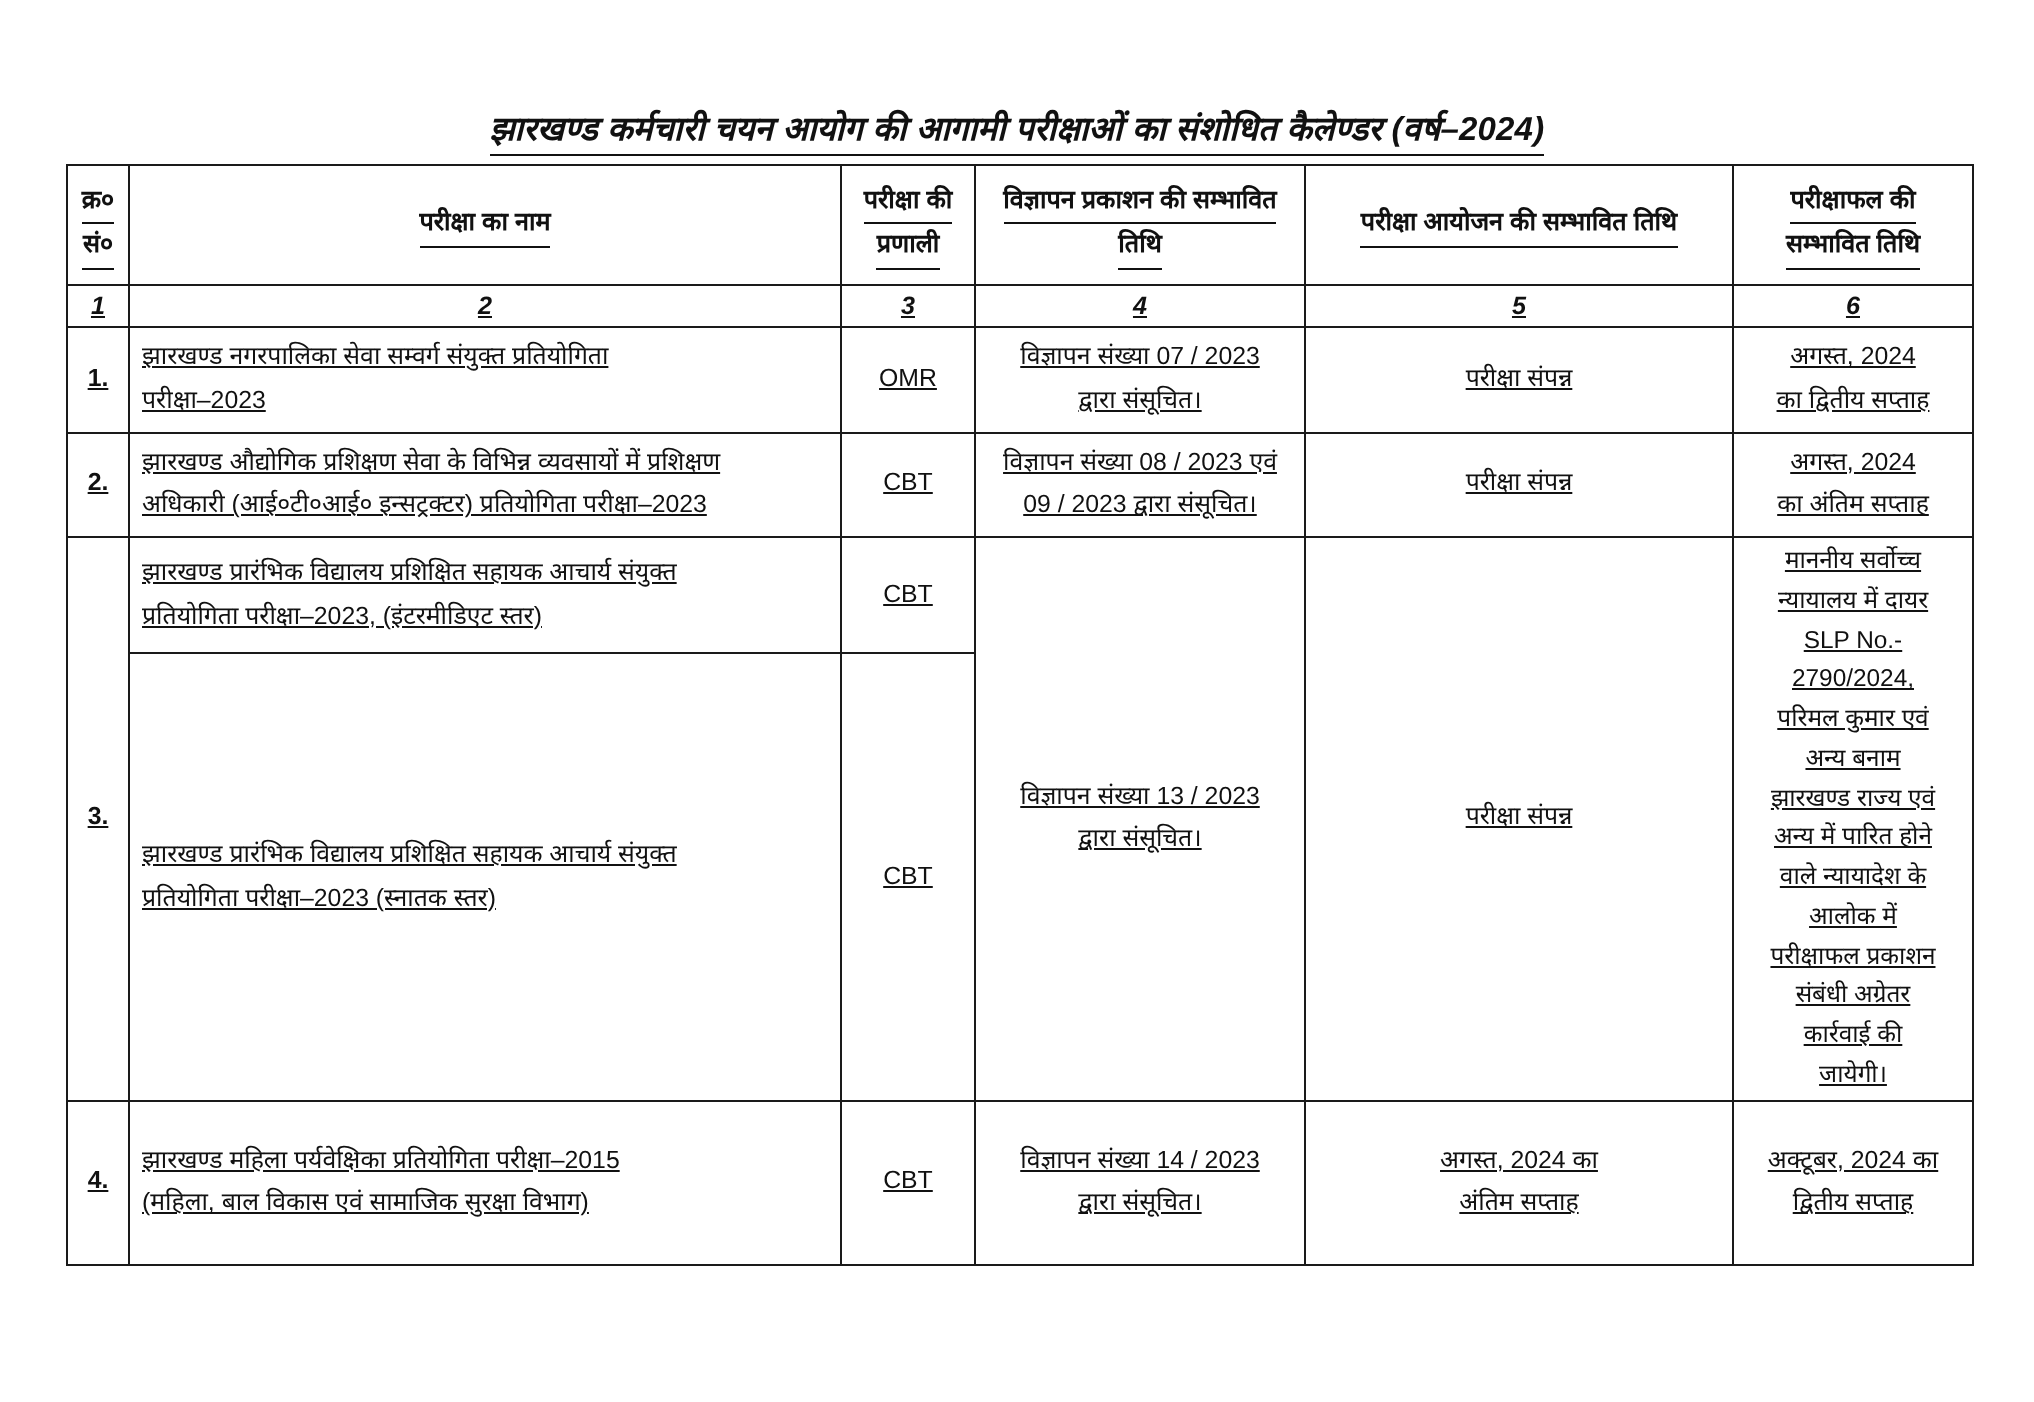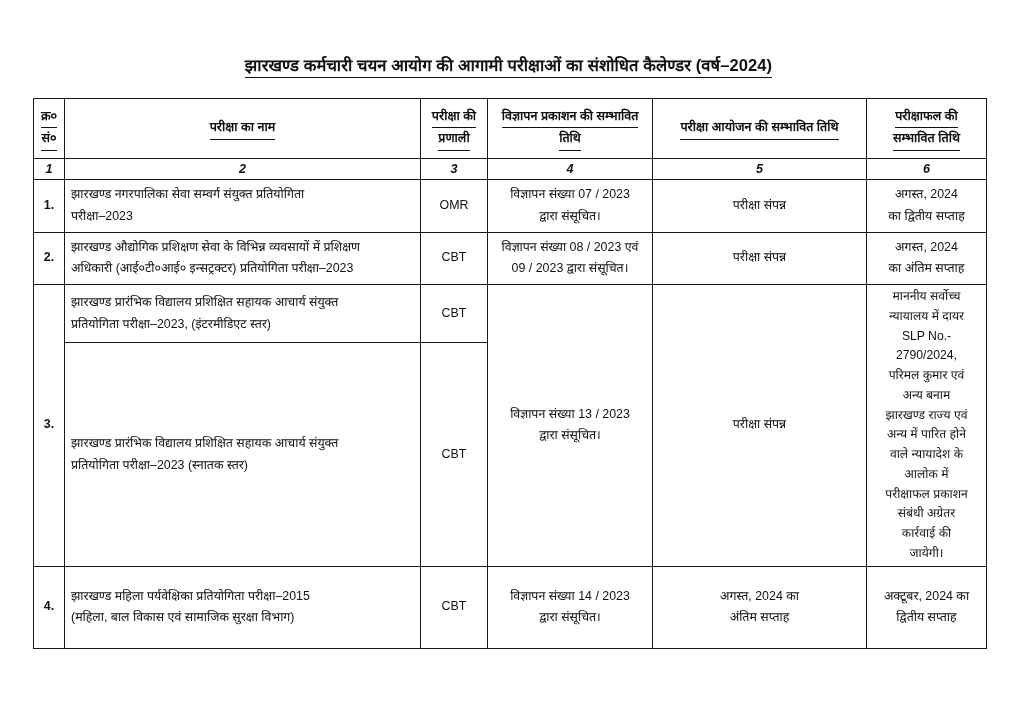--- a/index.html
+++ b/index.html
@@ -31,29 +31,31 @@
     text-align: center;
     font-size: 16.5px;
     font-weight: bold;
     letter-spacing: 0.1px;
     line-height: 1.2;
   }
   .doc-title span.tx {
     border-bottom: 1.4px solid #111111;
     padding-bottom: 1px;
     display: inline-block;
+    font-style: italic;
   }
 
   table.cal {
     position: absolute;
-    top: 98px;
+    top: 82px;
     left: 33px;
     width: 953px;
     border-collapse: collapse;
     table-layout: fixed;
+    text-decoration: underline;
   }
   table.cal td {
     border: 1.1px solid #1a1a1a;
     vertical-align: middle;
     padding: 4px 6px;
     font-size: 12.4px;
     line-height: 1.75;
     box-sizing: border-box;
   }
 

